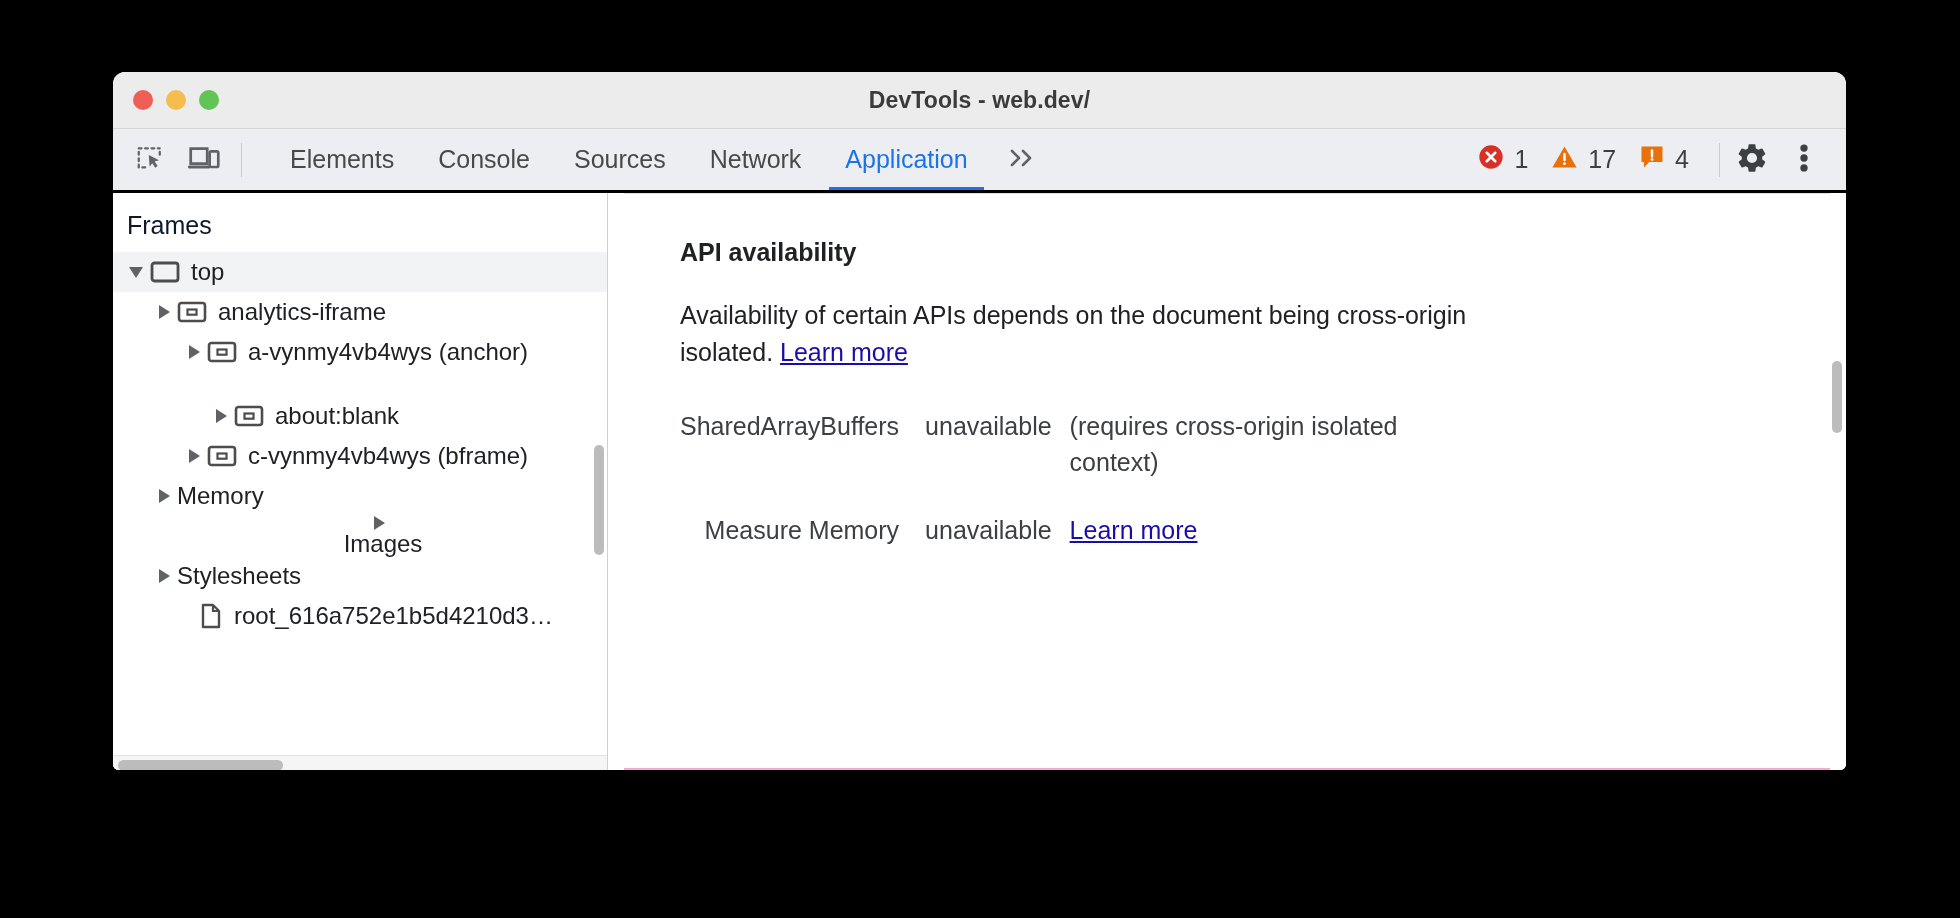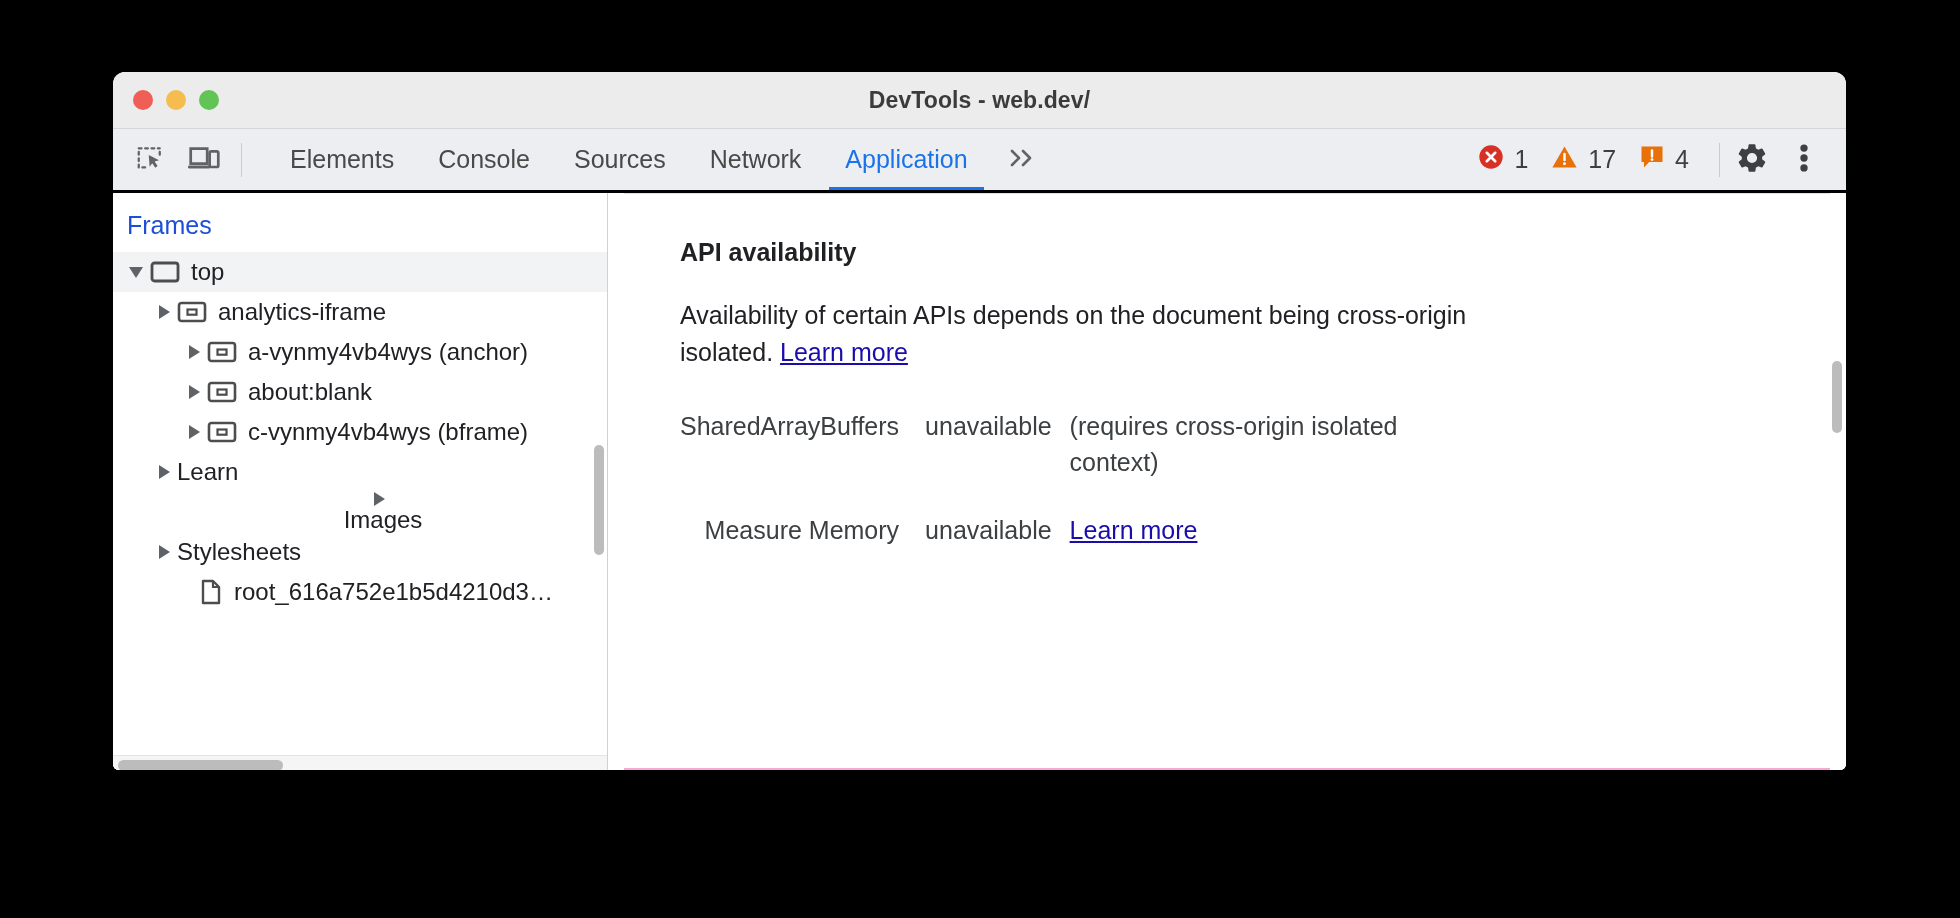--- a/index.html
+++ b/index.html
@@ -166,21 +166,21 @@
   
   .sidebar {
     position: relative;
     width: 494px;
     border-right: 1px solid #cdd0d6;
     background: #ffffff;
     overflow: hidden;
   }
   .sidebar-title {
     font-size: 25px;
-    color: #1d4ed8;
+    color: #0f172a;
     padding: 18px 0 12px 14px;
   }
   .tree { position: relative; }
   .tree-row {
     display: flex;
     align-items: center;
     height: 40px;
     white-space: nowrap;
     font-size: 24px;
     color: #202124;
@@ -452,21 +452,21 @@
             <div class="tree-row" style="padding-left: 76px;">
               <span class="twisty closed"></span>
               <span class="frame-ico">
                 <svg width="30" height="24" viewBox="0 0 30 24">
                   <rect x="2" y="3" width="26" height="18" rx="2.5" fill="none" stroke="#4d4d4d" stroke-width="2.6"></rect>
                   <rect x="10.5" y="9.5" width="9" height="5.2" fill="none" stroke="#4d4d4d" stroke-width="2.2"></rect>
                 </svg>
               </span>
               <span>a-vynmy4vb4wys (anchor)</span>
             </div>
-            <div class="tree-row" style="padding-left: 76px;">
+            <div class="tree-row" style="padding-left: 103px; margin-top: 24px;">
               <span class="twisty closed"></span>
               <span class="frame-ico">
                 <svg width="30" height="24" viewBox="0 0 30 24">
                   <rect x="2" y="3" width="26" height="18" rx="2.5" fill="none" stroke="#4d4d4d" stroke-width="2.6"></rect>
                   <rect x="10.5" y="9.5" width="9" height="5.2" fill="none" stroke="#4d4d4d" stroke-width="2.2"></rect>
                 </svg>
               </span>
               <span>about:blank</span>
             </div>
             <div class="tree-row" style="padding-left: 76px;">
@@ -474,21 +474,21 @@
               <span class="frame-ico">
                 <svg width="30" height="24" viewBox="0 0 30 24">
                   <rect x="2" y="3" width="26" height="18" rx="2.5" fill="none" stroke="#4d4d4d" stroke-width="2.6"></rect>
                   <rect x="10.5" y="9.5" width="9" height="5.2" fill="none" stroke="#4d4d4d" stroke-width="2.2"></rect>
                 </svg>
               </span>
               <span>c-vynmy4vb4wys (bframe)</span>
             </div>
             <div class="tree-row" style="padding-left: 46px;">
               <span class="twisty closed"></span>
-              <span>Learn</span>
+              <span>Memory</span>
             </div>
             <div class="tree-row" style="padding-left: 46px; flex-direction: column;">
               <span class="twisty closed"></span>
               <span>Images</span>
             </div>
             <div class="tree-row" style="padding-left: 46px;">
               <span class="twisty closed"></span>
               <span>Stylesheets</span>
             </div>
             <div class="tree-row" style="padding-left: 68px;">

